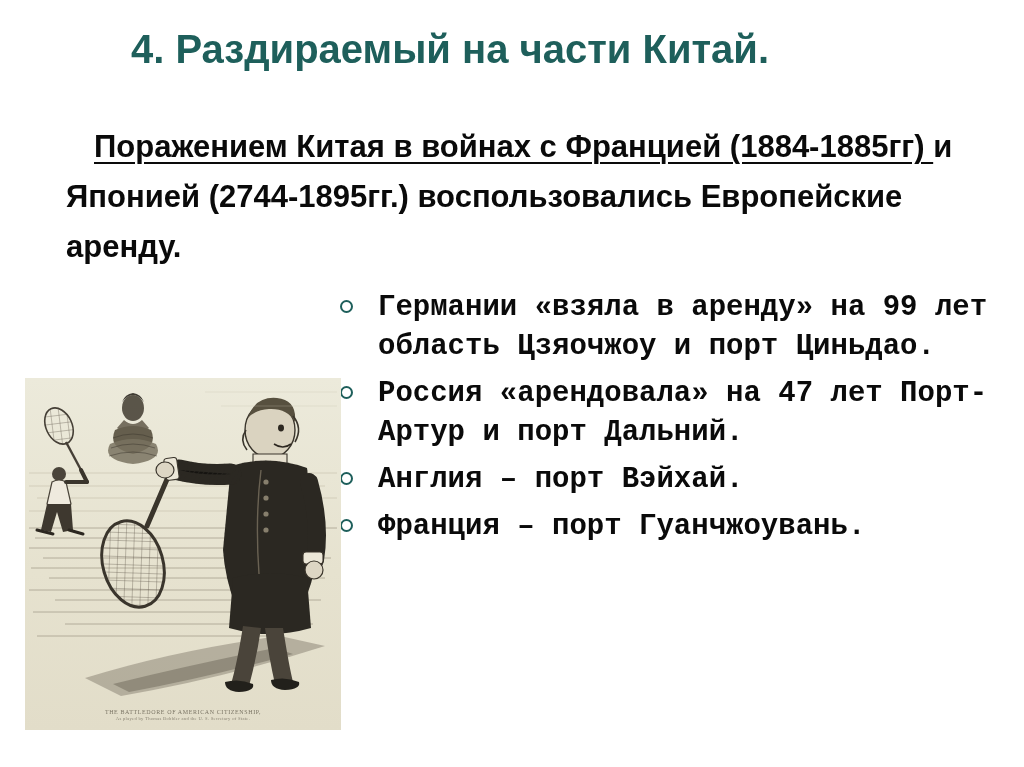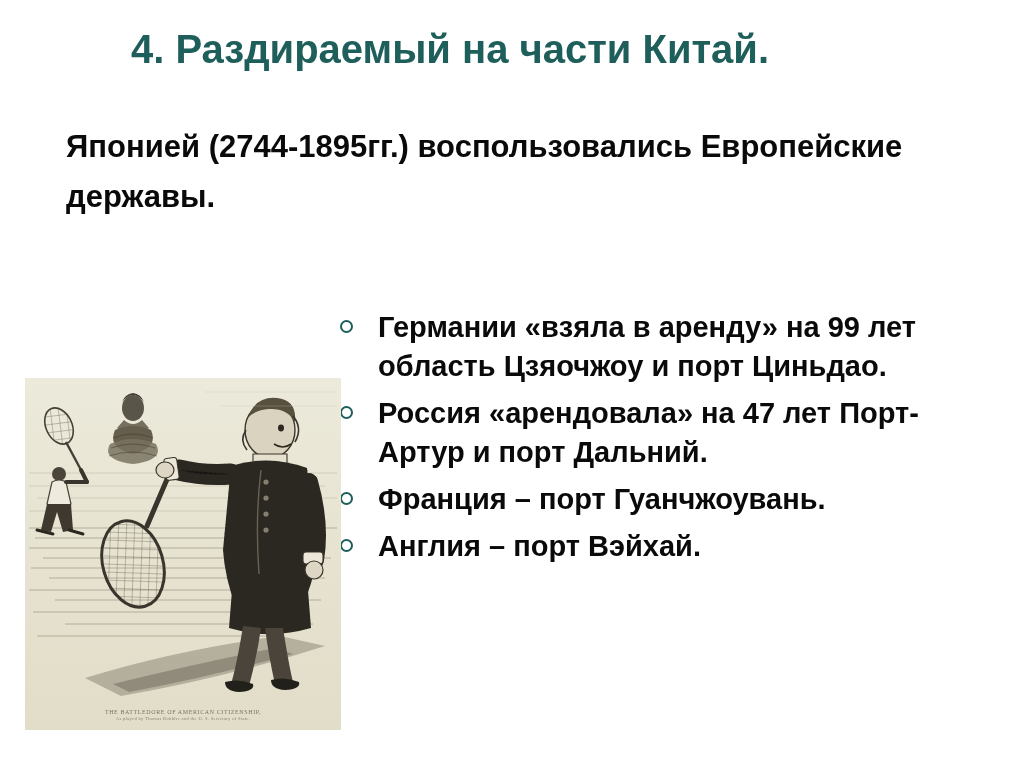--- a/index.html
+++ b/index.html
@@ -60,25 +60,26 @@
   .intro .underlined {
     text-decoration: underline;
     text-decoration-thickness: 2px;
     text-underline-offset: 5px;
   }
 
   
   .bullets {
     position: absolute;
     left: 338px;
-    top: 308px;
+    top: 288px;
     width: 660px;
     list-style: none;
     margin: 0;
     padding: 0;
+    font-family: Liberation Mono, monospace;
   }
   .bullet-item {
     position: relative;
     padding-left: 40px;
     margin-bottom: 8px;
     font-size: 29px;
     font-weight: bold;
     line-height: 39px;
     color: #0a0a0a;
   }
@@ -133,40 +134,41 @@
   }
 </style>
 </head>
 <body>
 
 <div class="slide">
 
   <div class="slide-title">4. Раздираемый на части Китай.</div>
 
   <div class="intro">
+    <span class="line first"><span class="underlined">Поражением Китая в войнах с Францией (1884-1885гг) </span><span>и</span></span>
     <span class="line">Японией (2744-1895гг.) воспользовались Европейские</span>
-    <span class="line">державы.</span>
+    <span class="line">аренду.</span>
   </div>
 
   <ul class="bullets">
     <li class="bullet-item">
       <span class="bullet-marker"></span>
       <span class="bullet-text">Германии «взяла в аренду» на 99 лет область Цзяочжоу и порт Циньдао.</span>
     </li>
     <li class="bullet-item">
       <span class="bullet-marker"></span>
       <span class="bullet-text">Россия «арендовала» на 47 лет Порт-Артур и порт Дальний.</span>
     </li>
     <li class="bullet-item">
       <span class="bullet-marker"></span>
+      <span class="bullet-text">Англия – порт Вэйхай.</span>
+    </li>
+    <li class="bullet-item">
+      <span class="bullet-marker"></span>
       <span class="bullet-text">Франция – порт Гуанчжоувань.</span>
-    </li>
-    <li class="bullet-item">
-      <span class="bullet-marker"></span>
-      <span class="bullet-text">Англия – порт Вэйхай.</span>
     </li>
   </ul>
 
   <div class="cartoon">
     <svg viewBox="0 0 316 352" preserveAspectRatio="none">
       <defs>
         <linearGradient id="paper" x1="0" y1="0" x2="0" y2="1">
           <stop offset="0%" stop-color="#eceadb"></stop>
           <stop offset="55%" stop-color="#e6e2cf"></stop>
           <stop offset="100%" stop-color="#e2ddc9"></stop>

